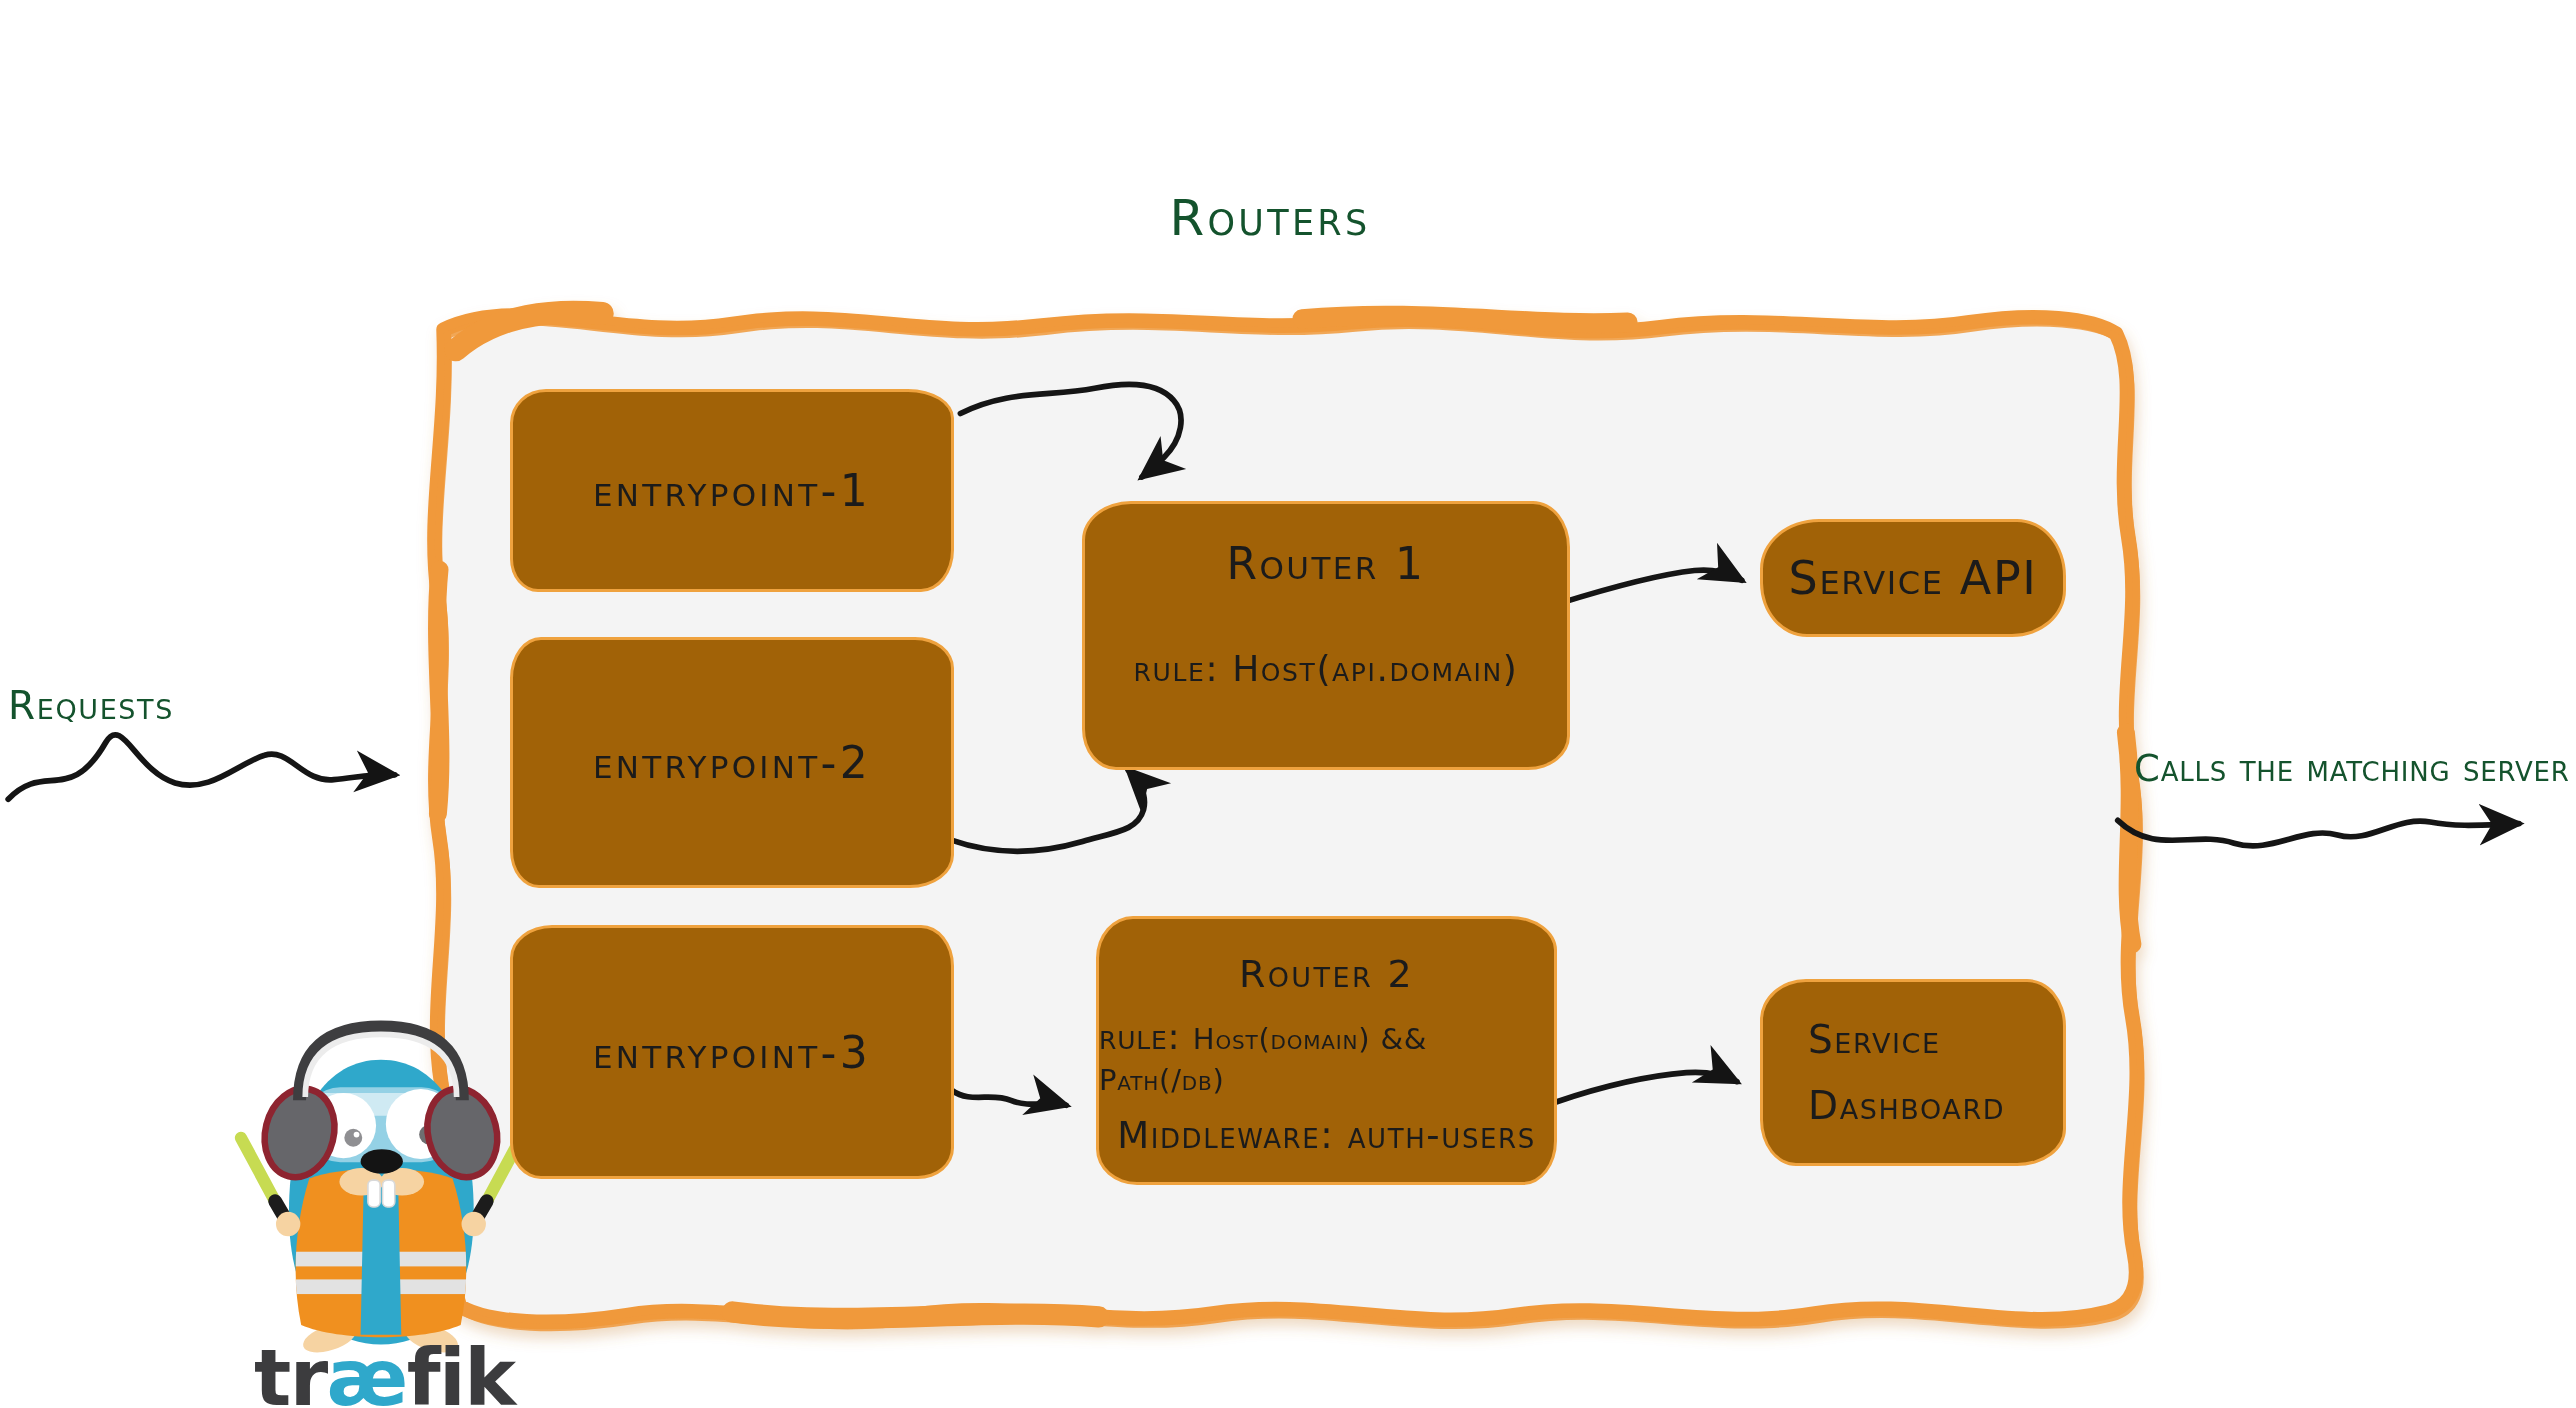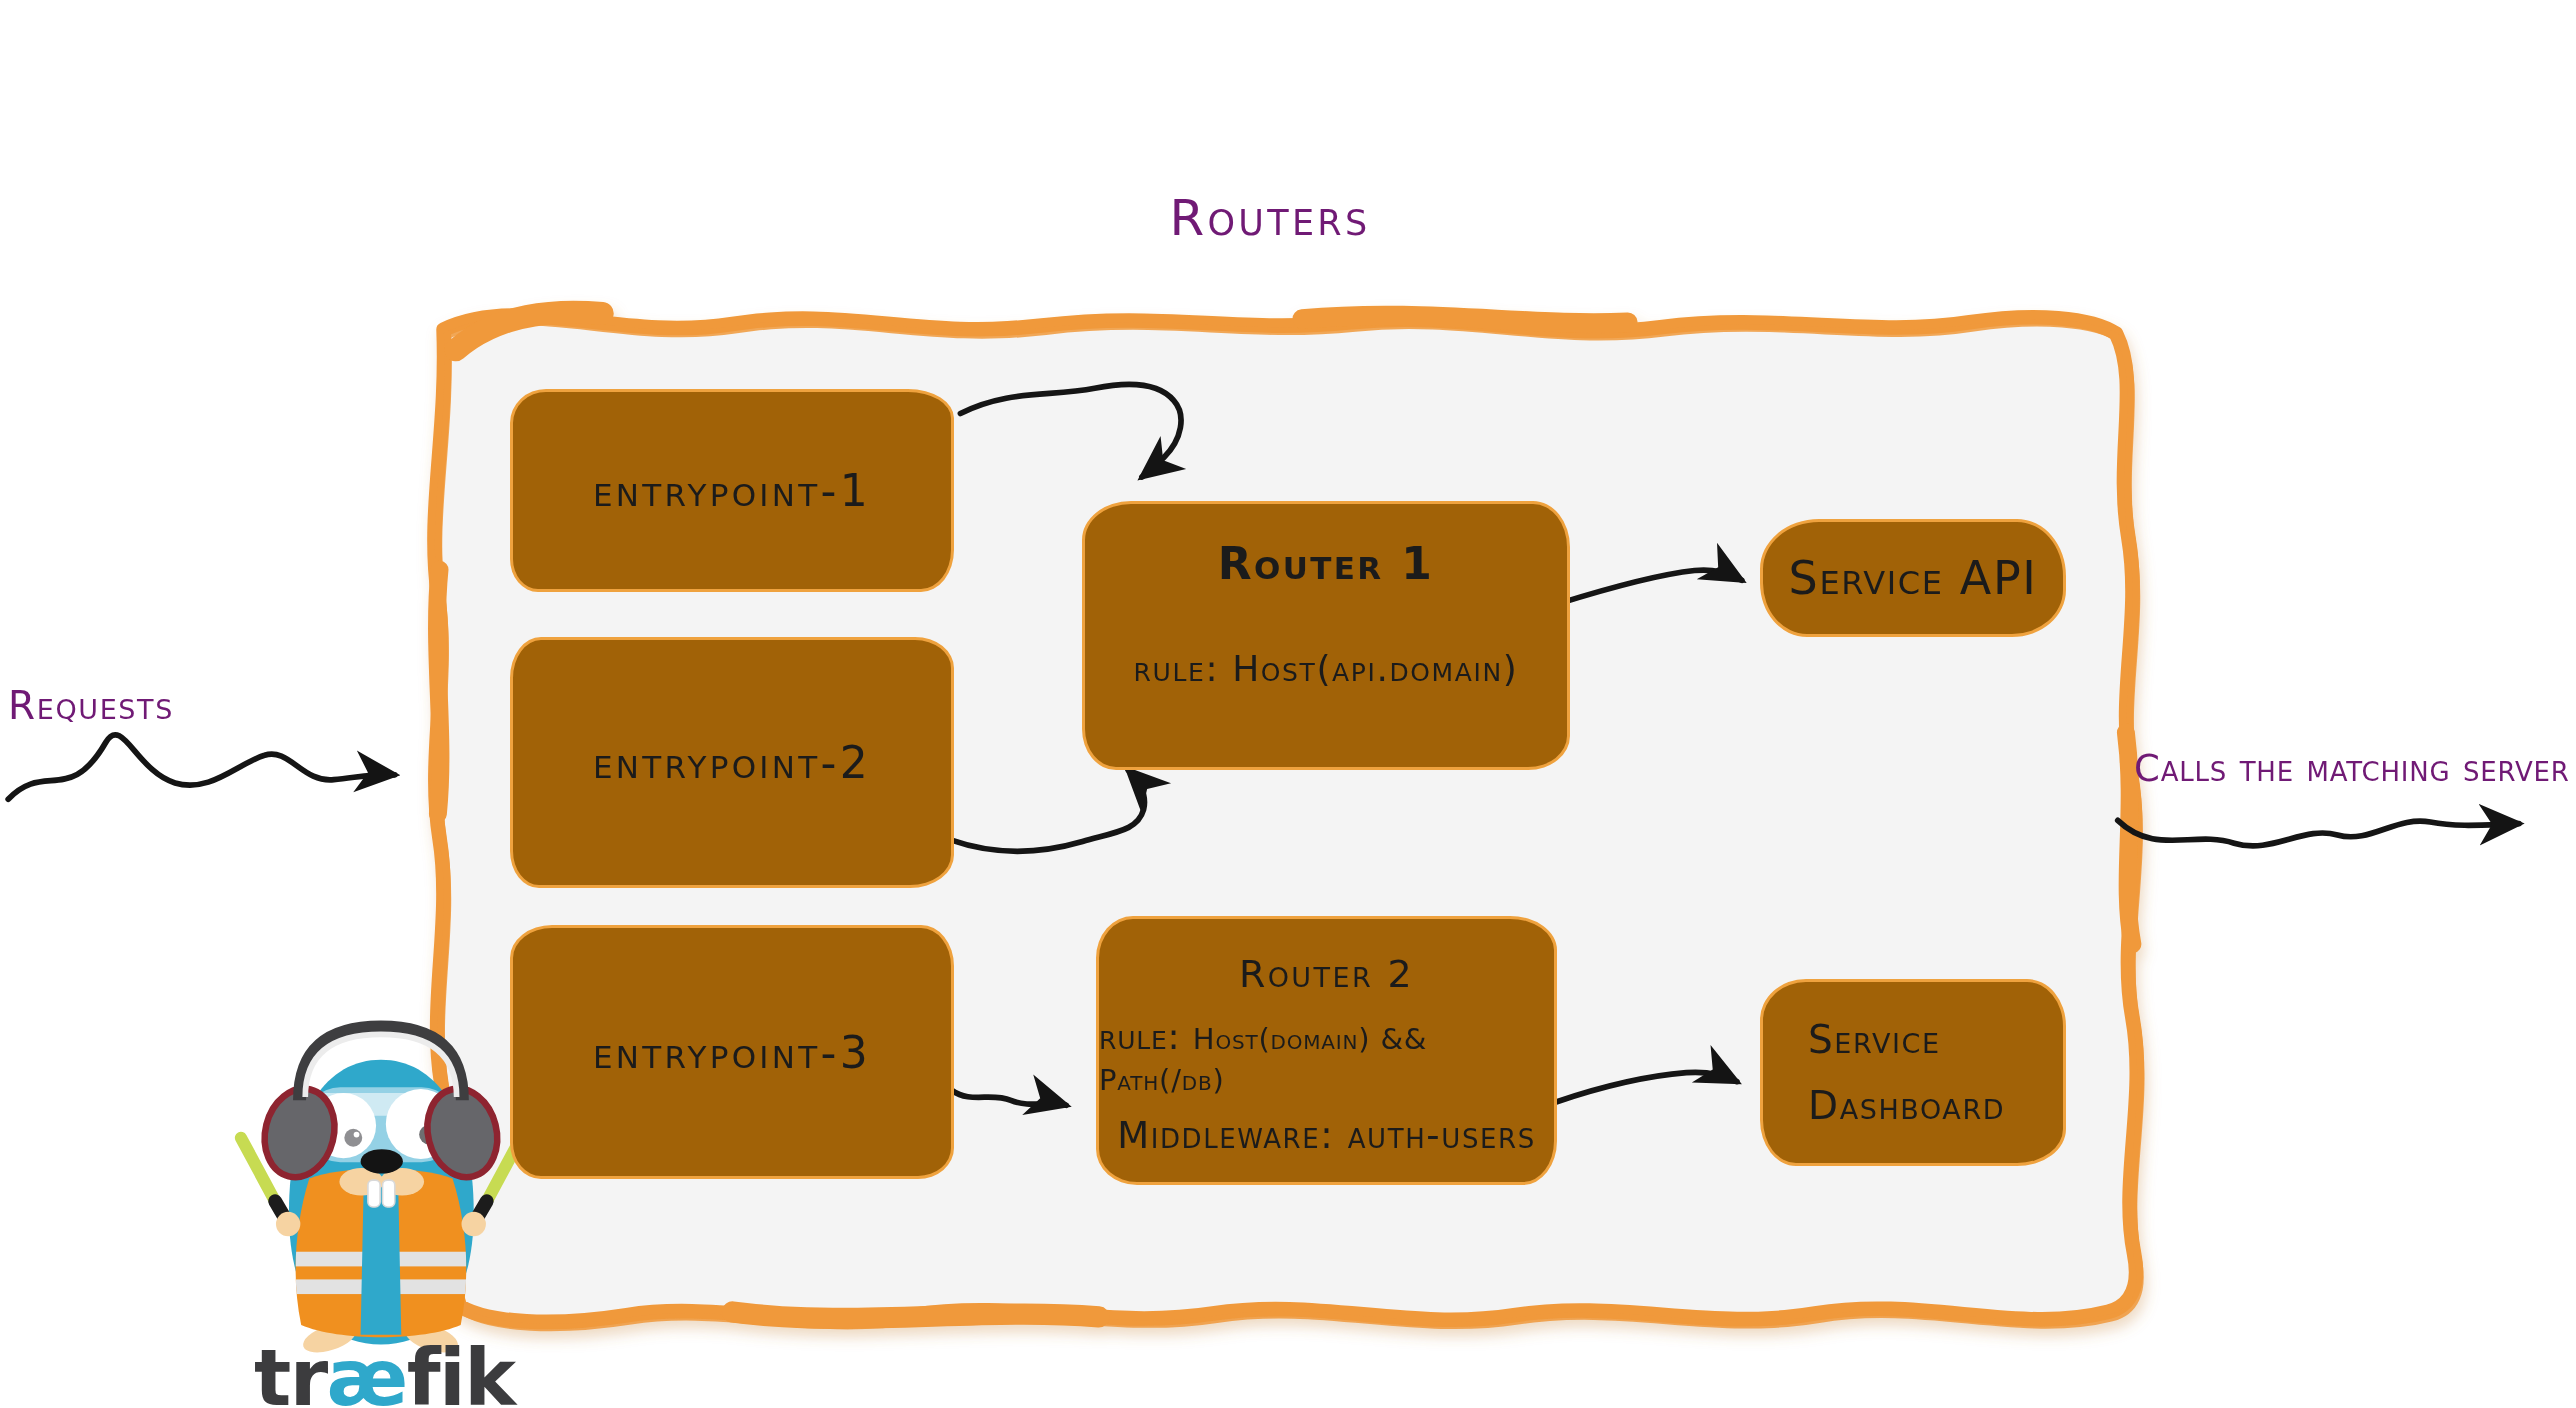--- a/index.html
+++ b/index.html
@@ -1,34 +1,34 @@
 <!DOCTYPE html>
 <html style="font-size:13px"><head>
 <meta charset="utf-8">
 <style>
   html,body{margin:0;padding:0;background:#ffffff;}
   .stage{position:relative;width:2576px;height:1408px;overflow:hidden;
          font-family:"DejaVu Sans","Liberation Sans",sans-serif;color:#1b1b1b;}
   .stage svg.scene{position:absolute;left:0;top:0;}
-  .label{position:absolute;font-variant:small-caps;color:#701a75;white-space:nowrap;}
+  .label{position:absolute;font-variant:small-caps;color:#14532d;white-space:nowrap;}
   .page-title{left:1026px;top:189px;width:488px;text-align:center;font-size:50px;letter-spacing:3.3px;}
   .requests{left:8.1px;top:683px;font-size:39px;letter-spacing:1.6px;}
   .calls{left:2134px;top:747px;font-size:37px;letter-spacing:0.8px;}
   .box{position:absolute;background:#a16207;border:3.3px solid #efa23e;box-sizing:border-box;
        display:flex;flex-direction:column;align-items:center;justify-content:center;
        font-variant:small-caps;}
   .ep{left:510px;width:444px;font-size:44px;letter-spacing:3.3px;
       border-radius:36px 46px 33px 28px / 34px 29px 42px 33px;}
   .ep1{top:389px;height:203px;}
   .ep2{top:637px;height:251px;border-radius:31px 39px 44px 29px / 41px 31px 33px 37px;text-align:center;}
   .ep3{top:925px;height:254px;border-radius:42px 33px 36px 31px / 33px 41px 31px 36px;}
   .router{justify-content:flex-start;}
   .router1{left:1082px;top:501px;width:488px;height:269px;padding-top:34px;
            border-radius:49px 37px 42px 34px / 39px 46px 34px 41px;}
-  .router1 .rname{font-size:44px;letter-spacing:2.4px;font-weight:bold;}
+  .router1 .rname{font-size:44px;letter-spacing:2.4px;}
   .router1 .rrule{font-size:36px;letter-spacing:1.6px;margin-top:59px;}
   .router2{left:1096px;top:916px;width:461px;height:269px;padding-top:33px;
            border-radius:37px 47px 34px 41px / 42px 34px 44px 36px;}
   .router2 .rname{font-size:38px;letter-spacing:2.4px;}
   .router2 .rline{margin-top:19.5px;font-size:36px;letter-spacing:0.8px;}
   .router2 .rline .small{font-size:29px;}
   .router2 .mline{margin-top:16.3px;font-size:37px;letter-spacing:1.6px;}
   .service{font-size:46px;letter-spacing:1.6px;}
   .service-api{left:1760px;top:519px;width:306px;height:118px;
                border-radius:59px 49px 54px 47px / 50px 57px 47px 54px;}

